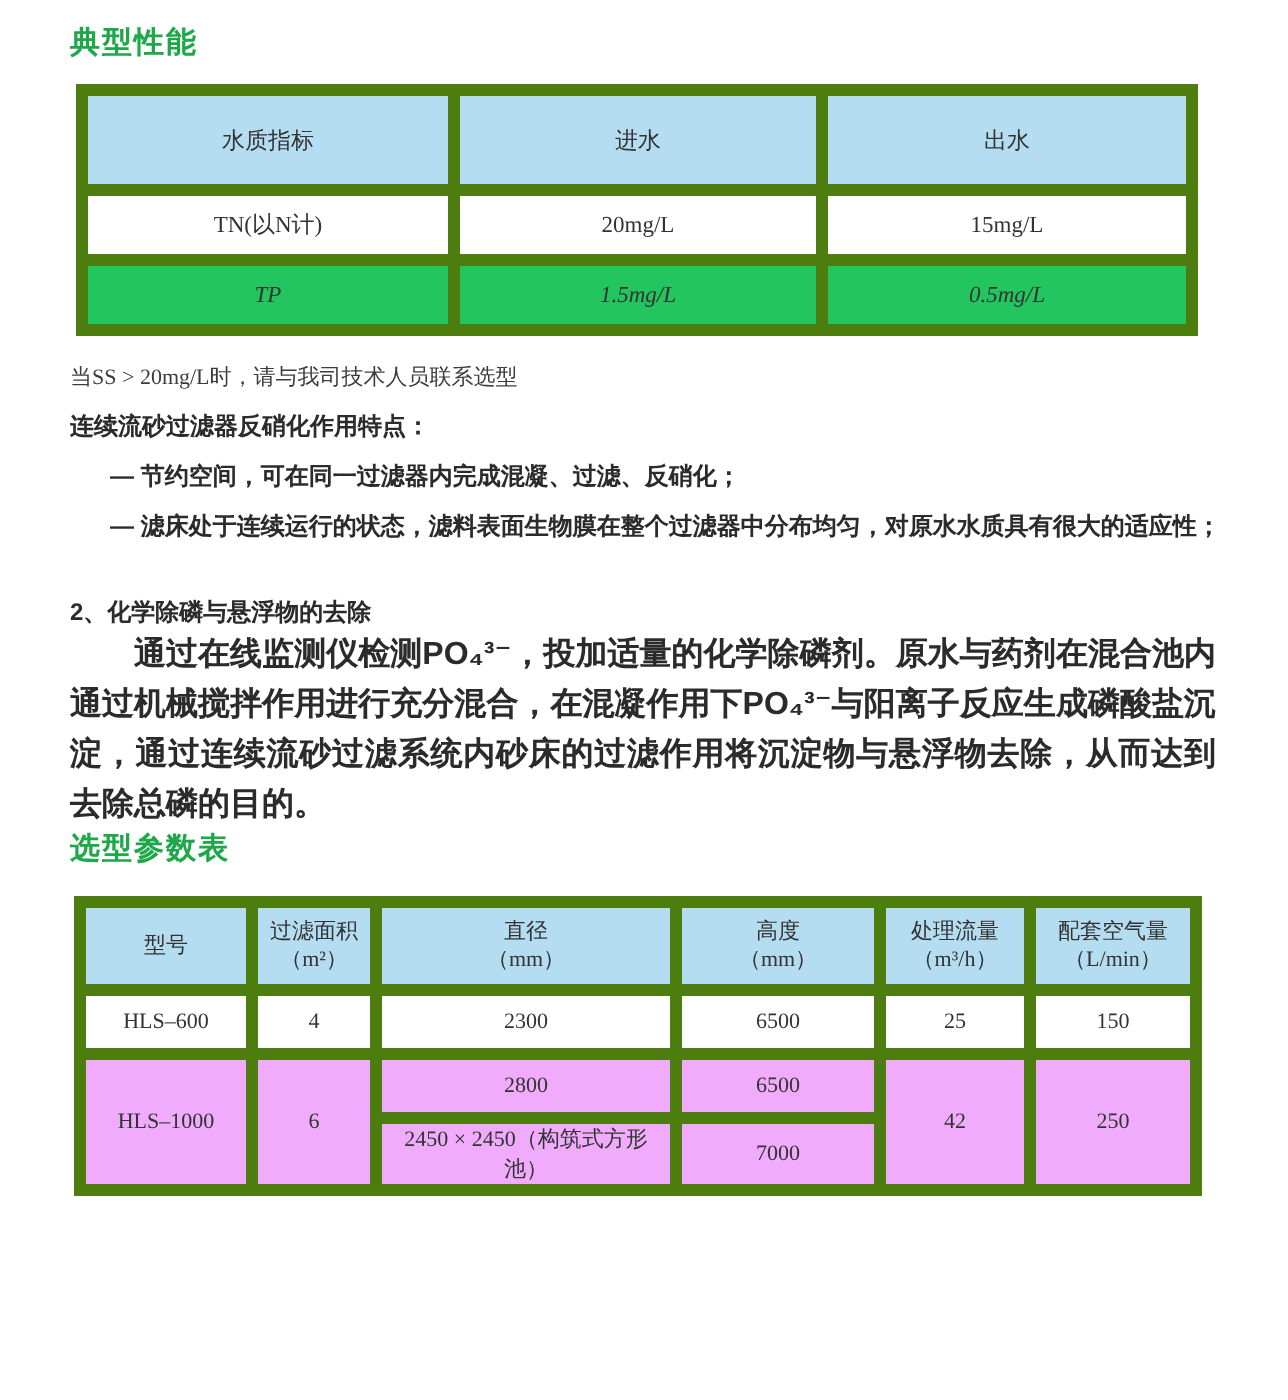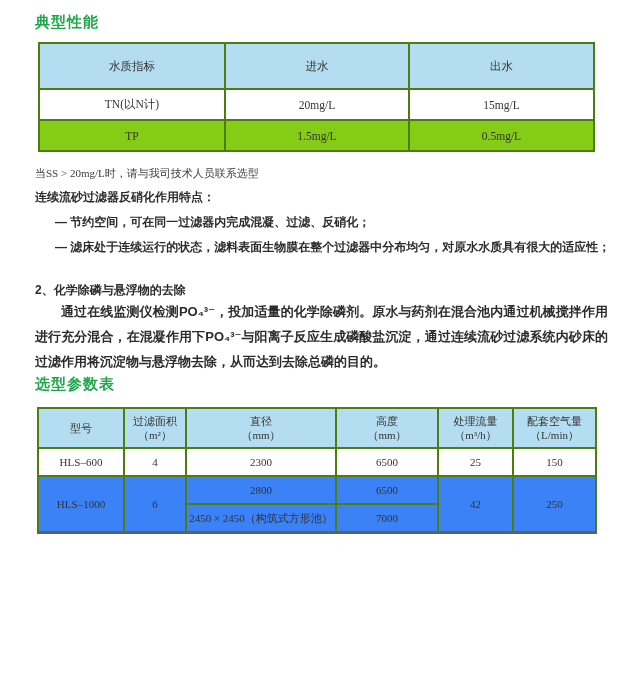--- a/index.html
+++ b/index.html
@@ -7,44 +7,44 @@
        font-family:"Liberation Sans","DejaVu Sans",sans-serif;color:#2e2e2e;}
   .page{position:relative;width:644px;height:640px;box-sizing:border-box;
         padding:12px 36px 0 35px;}
 
   h2.sec{margin:0;font-size:15px;line-height:20px;font-weight:bold;color:#1fa84a;
          font-family:"Liberation Sans","DejaVu Sans",sans-serif;letter-spacing:1px;}
 
   
   table{border-collapse:collapse;table-layout:fixed;
         font-family:"Liberation Serif","DejaVu Serif",serif;color:#333;}
-  th,td{border:2px solid #4d7c0f;text-align:center;vertical-align:middle;
+  th,td{border:6px solid #4d7c0f;text-align:center;vertical-align:middle;
         padding:0 2px;overflow:hidden;}
   thead th{background:#b5ddf1;font-weight:normal;}
 
   table.perf{width:555px;margin:10px 0 0 3px;border:2px solid #7d848b;font-size:11.5px;}
   table.perf thead th{height:44px;}
   table.perf tbody td{height:29px;margin-top:15px;}
-  table.perf tr.alt td{background:#84cc16;}
+  table.perf tr.alt td{background:#22c55e;font-style:italic;}
 
   table.sel{width:558px;margin:13px 0 0 2px;border:2px solid #7d848b;
             border-bottom:3px solid #5d6165;font-size:11px;}
   table.sel thead th{height:38px;line-height:14px;}
   table.sel tbody td{height:26px;}
-  table.sel tr.blue td{background:#3b82f6;}
+  table.sel tr.blue td{background:#f0abfc;}
 
   
   .note{margin:14px 0 0 0;font-family:"Liberation Serif","DejaVu Serif",serif;
         font-size:11px;line-height:15px;color:#3c3c3c;}
   .bline{margin:0;font-size:12px;line-height:17px;font-weight:600;color:#2b2b2b;
          white-space:nowrap;}
   .indent{padding-left:20px;}
   .mt8{margin-top:8px;} .mt22{margin-top:22px;} .mt26{margin-top:26px;}
   .formula{font-weight:400;font-family:"Liberation Sans","DejaVu Sans",sans-serif;}
-  .para{margin:0;font-size:13px;line-height:25px;font-weight:600;color:#2b2b2b;
+  .para{margin:0;font-size:16px;line-height:25px;font-weight:600;color:#2b2b2b;
         text-indent:2em;text-align:justify;}
   .mt25{margin-top:25px;}
 </style>
 </head>
 <body>
 
 <div class="page">
 
   <h2 class="sec">典型性能</h2>
 

